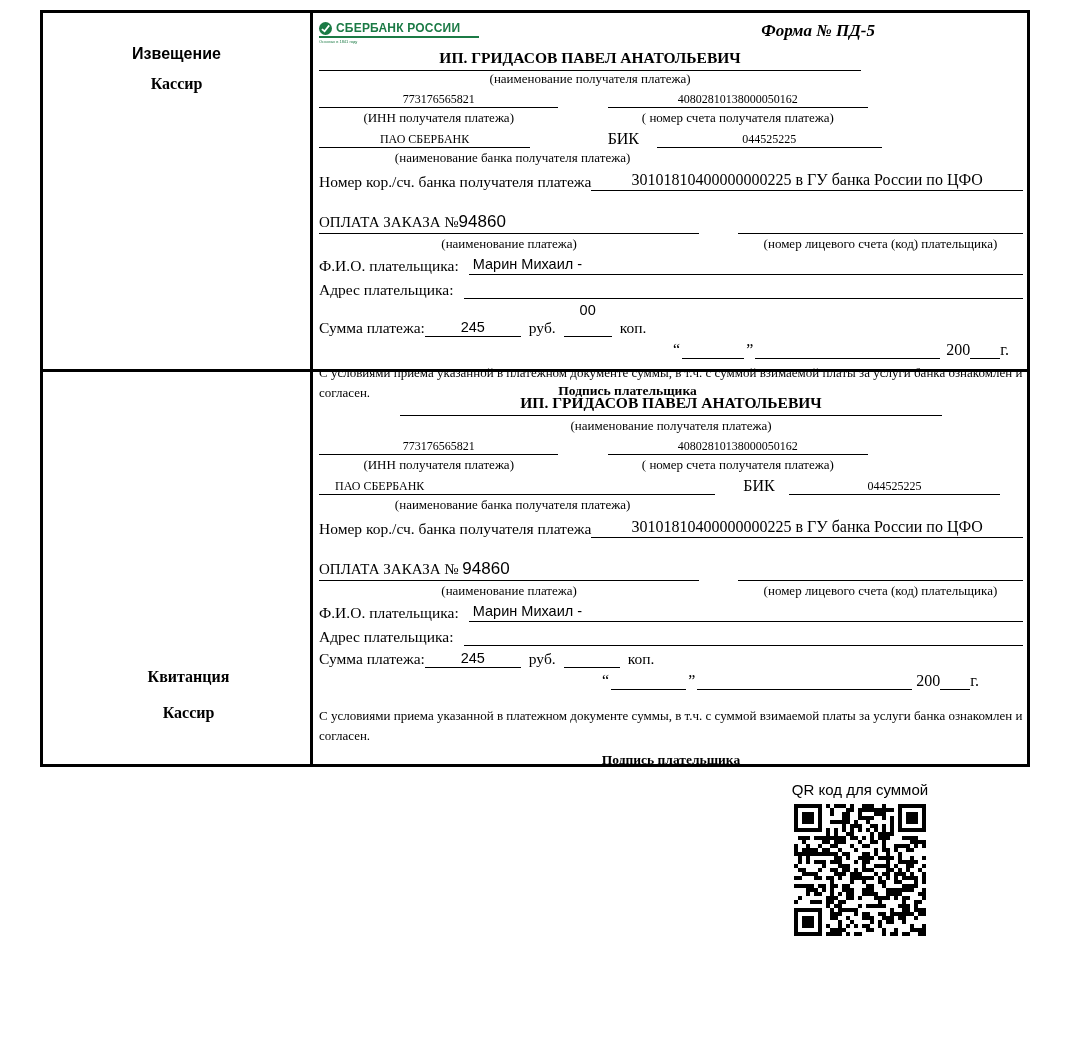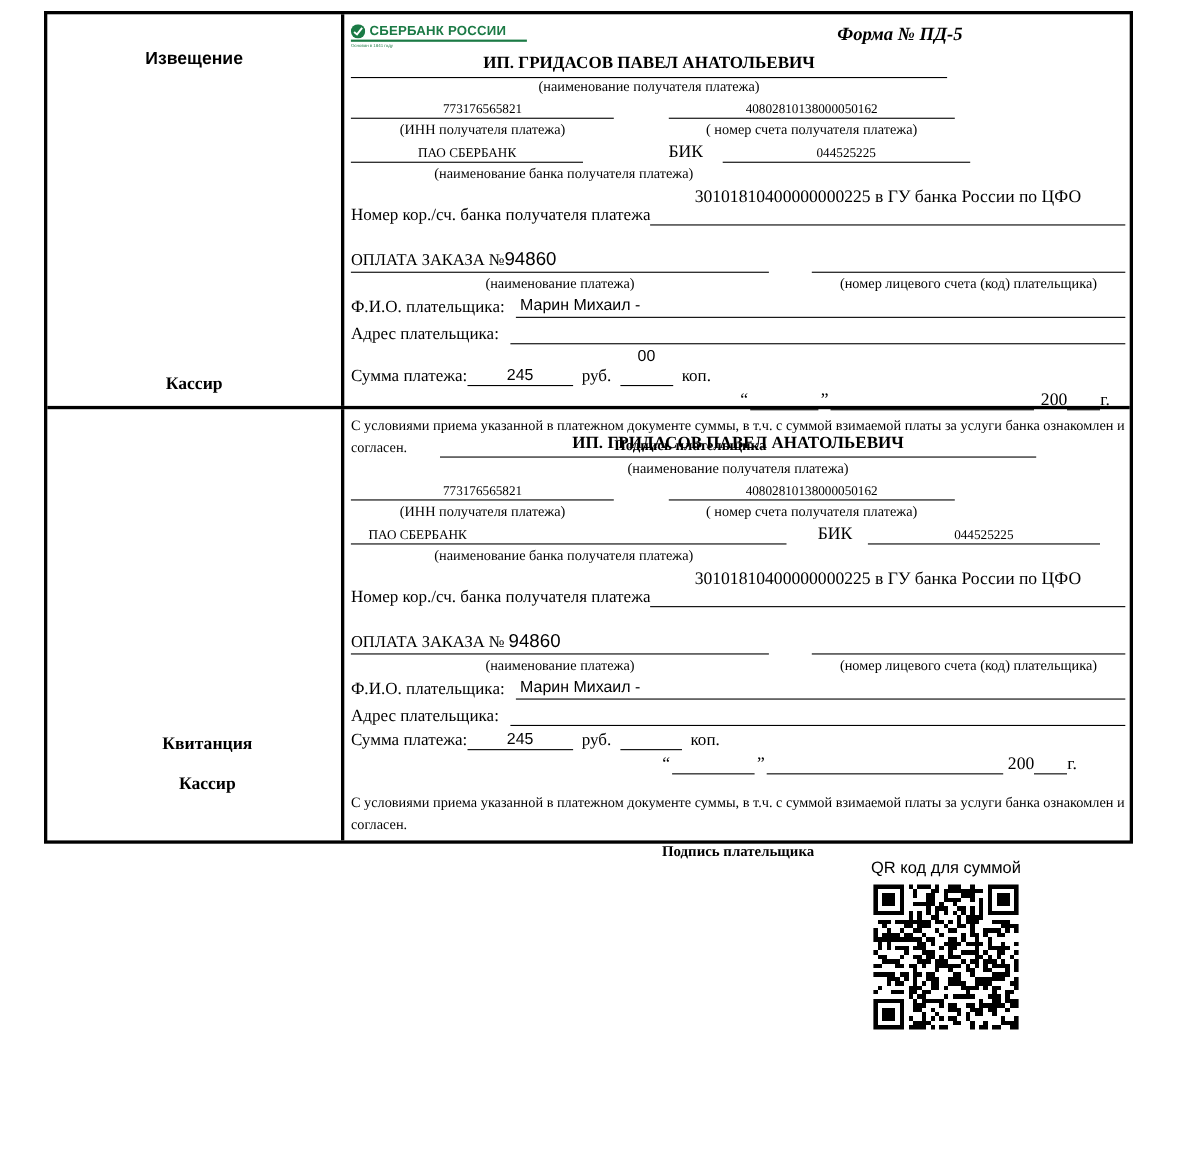--- a/index.html
+++ b/index.html
@@ -6,21 +6,21 @@
   body{width:1073px;height:1050px;font-family:"Liberation Serif",serif;color:#000;}
   .page{position:relative;width:1073px;height:1050px;overflow:hidden;background:#fff;}
 
   .form{position:absolute;left:40px;top:10px;width:990px;box-sizing:border-box;border:3px solid #000;background:#fff;}
   .section{display:flex;box-sizing:border-box;}
   .section.notice{height:359px;border-bottom:3px solid #000;}
   .section.receipt{height:392px;}
 
   .side{width:270px;flex:0 0 270px;border-right:3px solid #000;box-sizing:border-box;
         display:flex;flex-direction:column;align-items:center;padding-left:24px;}
-  .side.s1{justify-content:space-between;padding:32px 0 10px;gap:12px;}
+  .side.s1{padding:32px 0 10px;gap:12px;}
   .side.s2{justify-content:flex-end;gap:18px;padding-bottom:42px;}
   .side-sans{font-family:"Liberation Sans",sans-serif;font-weight:bold;font-size:16px;}
   .side-serif{font-weight:bold;font-size:16px;}
 
   .content{flex:1;box-sizing:border-box;padding:8px 4px 4px 6px;position:relative;min-width:0;}
 
   
   .hdr{display:flex;justify-content:space-between;align-items:flex-start;height:26px;}
   .logo{display:flex;flex-direction:column;width:160px;}
   .logo-top{display:flex;align-items:center;gap:4px;border-bottom:2px solid #1b7a45;padding-bottom:1px;}
@@ -40,21 +40,21 @@
   .acc-col{width:37%;}
 
   .bank-col{width:30%;}
   .bik-lbl{font-size:16px;margin-left:11%;white-space:nowrap;}
   .bik-col{width:32%;margin-left:2.5%;}
   .s2v .bank-col{width:54%;}
   .s2v .bik-lbl{margin-left:4%;}
   .s2v .bik-col{width:30%;margin-left:2%;}
 
   .corr-lbl{font-size:15.5px;white-space:nowrap;}
-  .corr-val{flex:1;text-align:center;font-size:16px;padding-bottom:15px;}
+  .corr-val{flex:1;text-align:center;font-size:16px;padding-bottom:1px;}
 
   .pay-field{width:54%;font-size:15px;padding-bottom:1px;white-space:nowrap;}
   .order-no{font-family:"Liberation Sans",sans-serif;font-size:17px;}
   .gap55{width:5.5%;}
   .acct-blank{flex:1;height:20px;}
 
   .lbl{font-size:15.5px;white-space:nowrap;}
   .fio-val{flex:1;margin-left:10px;font-size:14.5px;padding:0 4px 2px;font-family:"Liberation Sans",sans-serif;white-space:nowrap;}
   .blank{flex:1;margin-left:10px;height:20px;}
 

